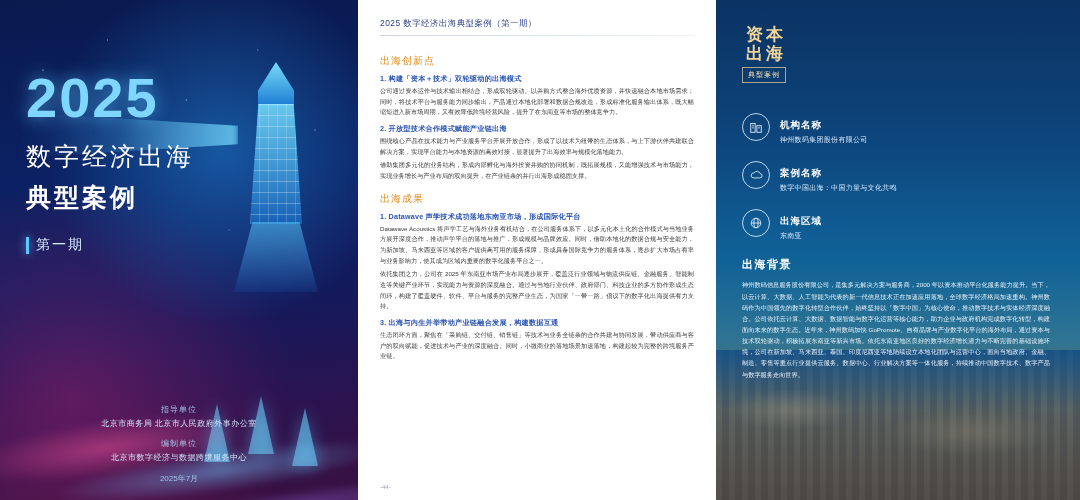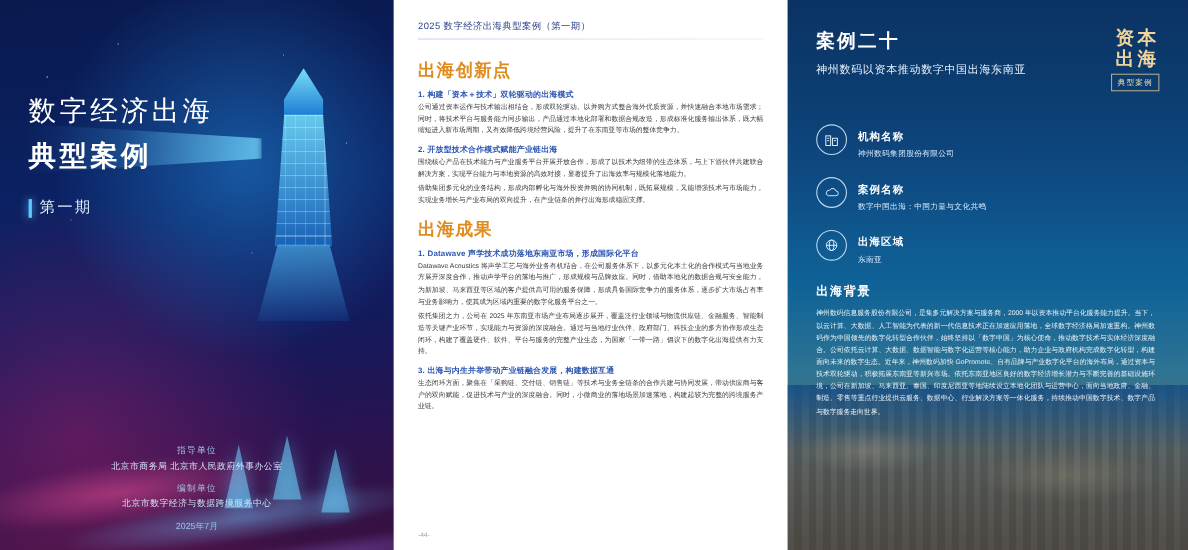--- a/index.html
+++ b/index.html
@@ -231,22 +231,22 @@
     background: linear-gradient(90deg, #c9d4ec, #eef1f8);
   }
   .tp-body {
     position: absolute;
     top: 44px;
     left: 22px;
     right: 22px;
     bottom: 22px;
   }
   .tp-h2 {
-    font-size: 16px;
-    font-weight: bold;
+    font-size: 10px;
+    font-weight: normal;
     color: #e08b1e;
     letter-spacing: 1px;
     margin: 10px 0 5px 0;
   }
   .tp-h3 {
     font-size: 7.2px;
     font-weight: bold;
     color: #2b55b3;
     margin: 6px 0 2px 0;
     letter-spacing: .2px;
@@ -443,20 +443,21 @@
     <div class="sail s2">
         <i></i>
       </div>
     <div class="sail s3">
         <i></i>
       </div>
 
     <div class="light-streaks"></div>
 
     <div class="cover-text">
+      <div class="cover-year">2025</div>
       <div class="cover-title1">数字经济出海</div>
       <div class="cover-title2">典型案例</div>
       <div class="issue-badge">
         <span class="bar"></span>
         <span class="txt">第一期</span>
       </div>
     </div>
 
     <div class="cover-footer">
       <div class="lbl">指导单位</div>
@@ -498,24 +499,20 @@
 
     <div class="tp-footer">-44-</div>
   </div>
 
   <div class="casepage">
     <div class="cp-photo"></div>
     <div class="cp-overlay"></div>
 
     <div class="cp-inner">
       <div class="cp-top">
-        <div>
-          <div class="cp-case-no">案例二十</div>
-          <div class="cp-case-title">神州数码以资本推动数字中国出海东南亚</div>
-        </div>
         <div class="cp-stamp">
           <div class="big">资本</div>
           <div class="big">出海</div>
           <div class="seal">典型案例</div>
         </div>
       </div>
 
 
       <div class="cp-fields">
 

